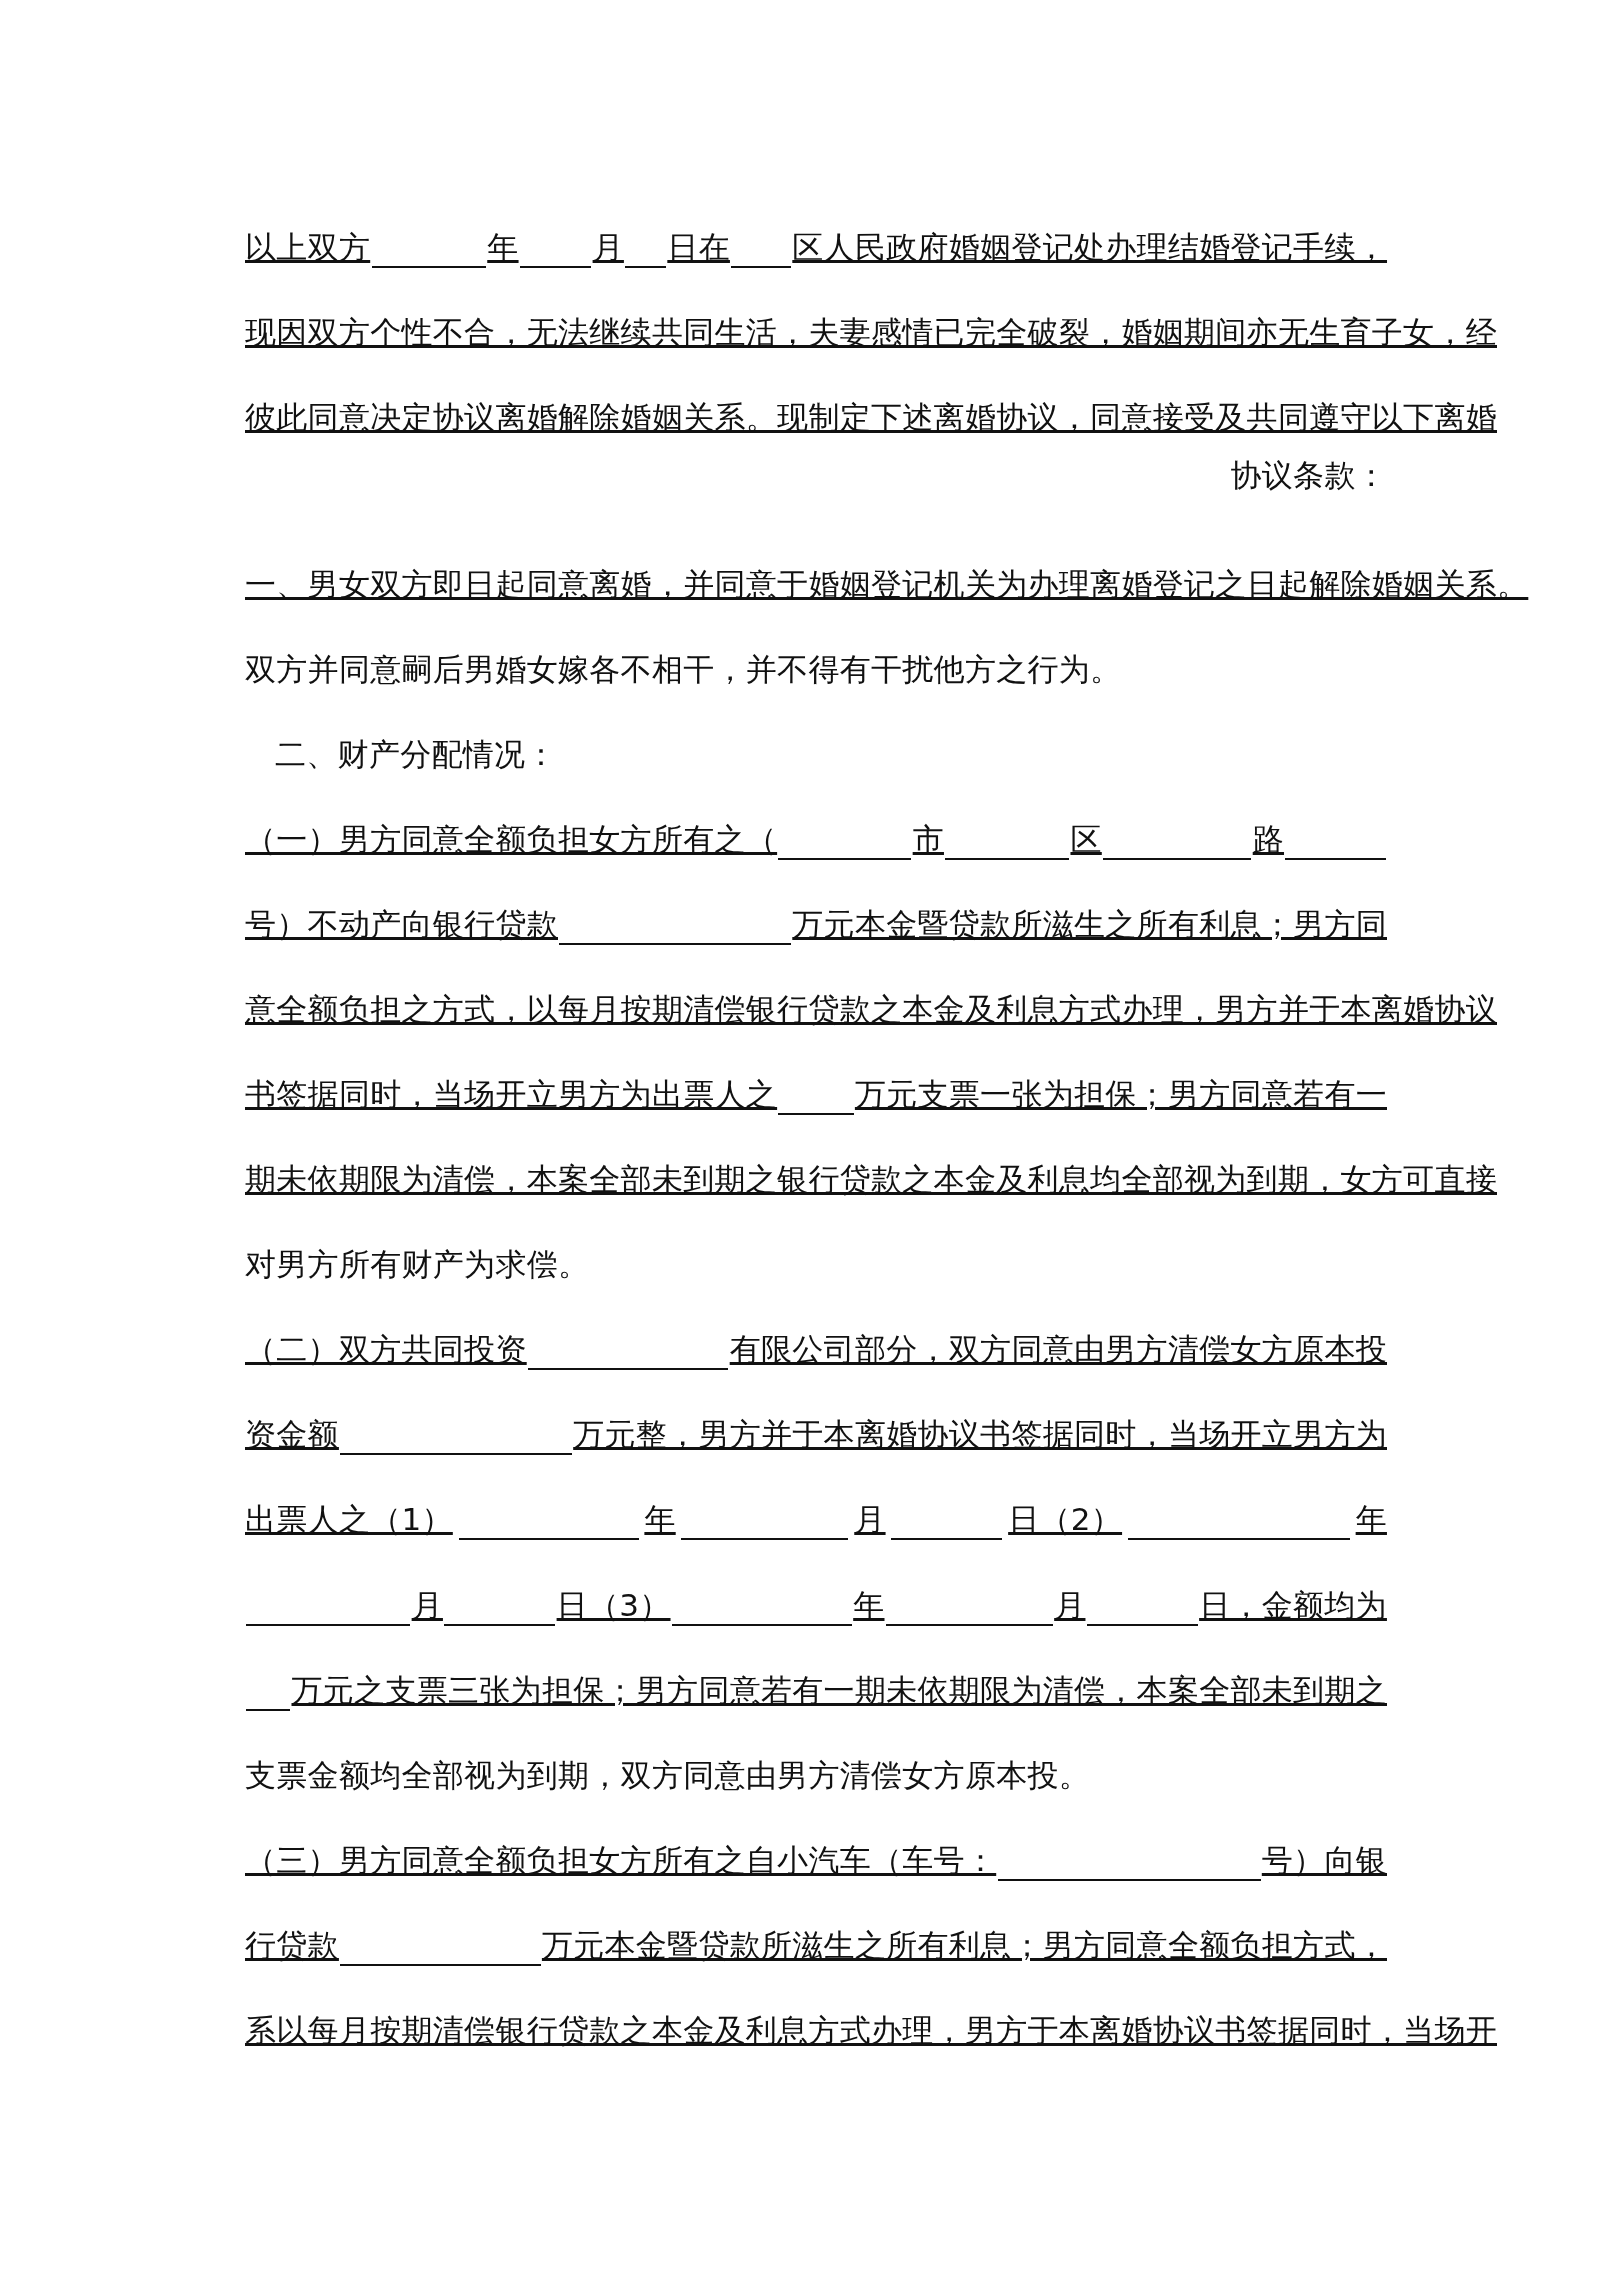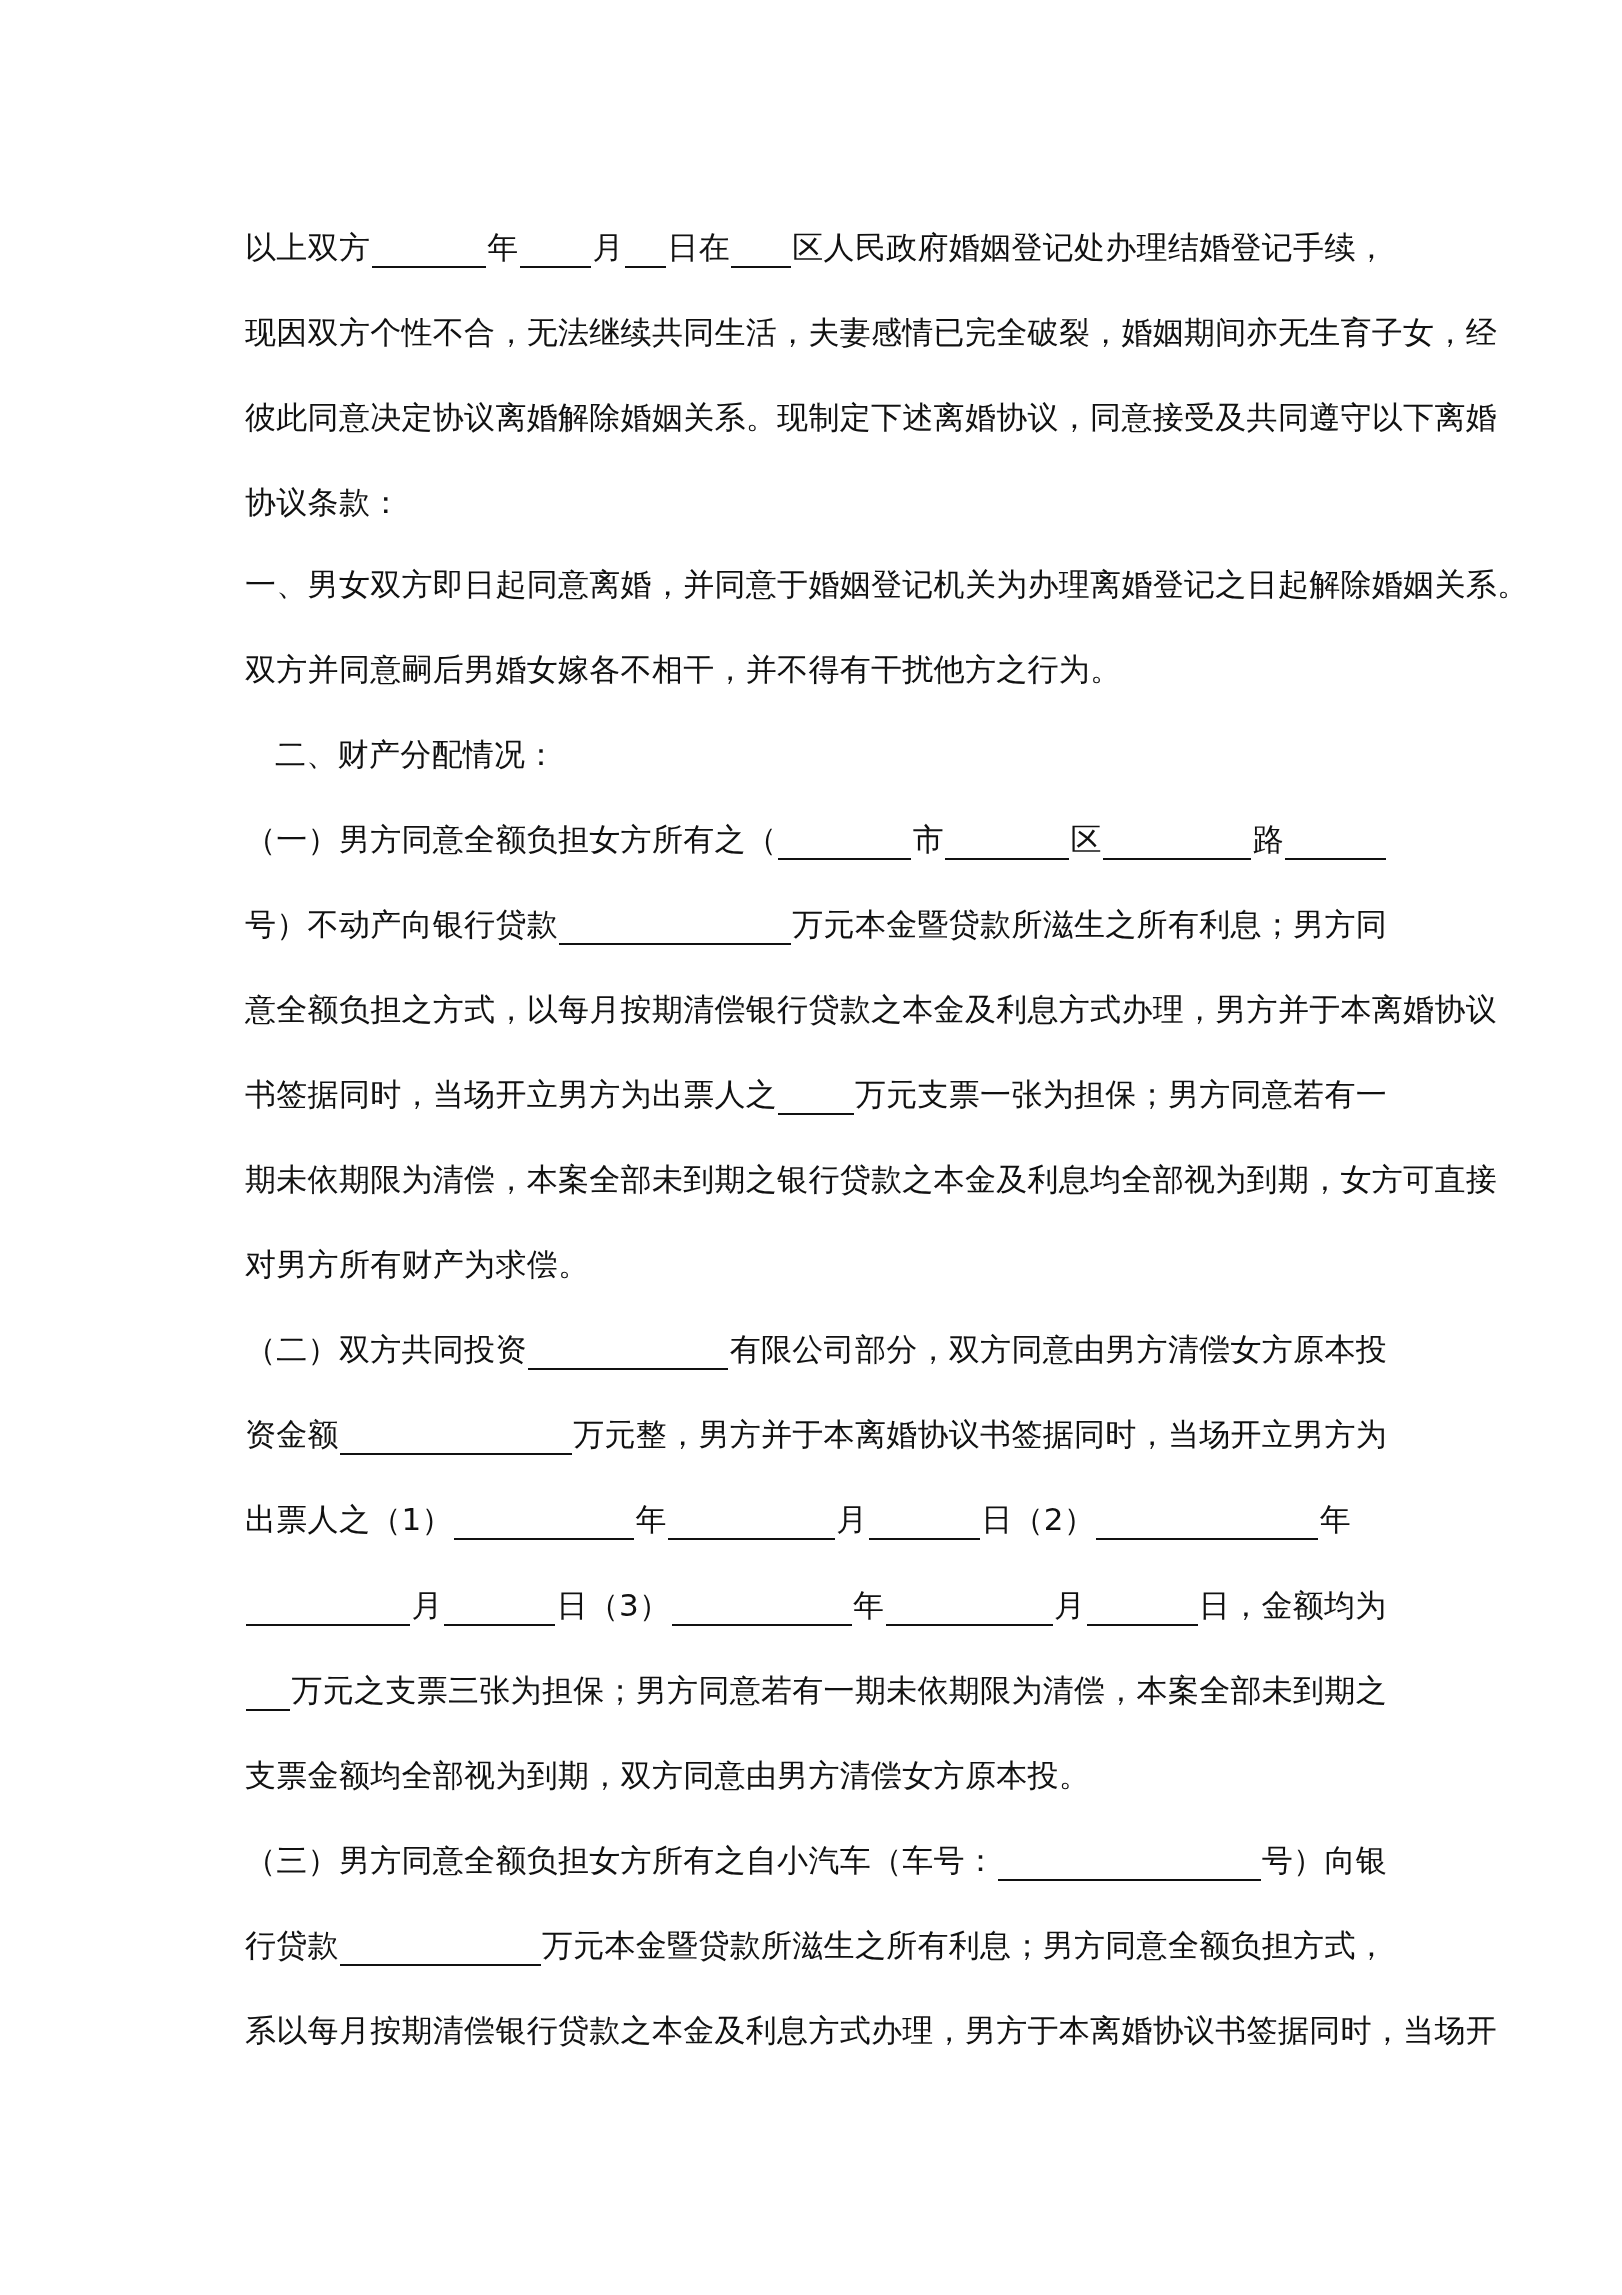--- a/index.html
+++ b/index.html
@@ -1,21 +1,21 @@
 <!DOCTYPE html>
 <html style="font-size:10.5px"><head>
   <meta charset="utf-8">
   <style>
     html, body { margin: 0; padding: 0; background: #ffffff; }
     body { width: 1623px; height: 2295px; position: relative; overflow: hidden;
            font-family: "DejaVu Sans", "Liberation Sans", sans-serif; color: #111111; }
     .page { position: absolute; left: 0; top: 0; width: 1623px; height: 2295px; background: #ffffff; }
     .line { position: absolute; left: 245px; width: 1142px; height: 42px;
             font-size: 31px; line-height: 42px; white-space: nowrap; letter-spacing: 0.3px; }
-    .line.justify { display: flex; justify-content: flex-start; align-items: flex-end; }
+    .line.justify { display: flex; justify-content: space-between; align-items: flex-end; text-decoration: underline; }
     .line.plain { display: flex; align-items: flex-end; }
     .seg { display: inline-block; }
     .blank { display: inline-block; height: 29px; border-bottom: 2.6px solid #111111; margin: 0 1.3px; }
   </style>
 </head>
 <body>
 
 <div class="page" id="page">
     <div class="line justify" style="top: 226px;">
       <span class="seg">以上双方</span>
@@ -27,21 +27,21 @@
       <span class="seg">日在</span>
       <span class="blank" style="width: 82px;"></span>
       <span class="seg">区人民政府婚姻登记处办理结婚登记手续，</span>
     </div>
     <div class="line justify" style="top: 311px;">
       <span class="seg">现因双方个性不合，无法继续共同生活，夫妻感情已完全破裂，婚姻期间亦无生育子女，经</span>
     </div>
     <div class="line justify" style="top: 396px;">
       <span class="seg">彼此同意决定协议离婚解除婚姻关系。现制定下述离婚协议，同意接受及共同遵守以下离婚</span>
     </div>
-    <div class="line plain" style="top: 481px;">
+    <div class="line plain" style="top: 454px; justify-content: flex-end;">
       <span class="seg">协议条款：</span>
     </div>
     <div class="line justify" style="top: 563px;">
       <span class="seg">一、男女双方即日起同意离婚，并同意于婚姻登记机关为办理离婚登记之日起解除婚姻关系。</span>
     </div>
     <div class="line plain" style="top: 648px;">
       <span class="seg">双方并同意嗣后男婚女嫁各不相干，并不得有干扰他方之行为。</span>
     </div>
     <div class="line plain" style="top: 733px; margin-left: 30px;">
       <span class="seg">二、财产分配情况：</span>

